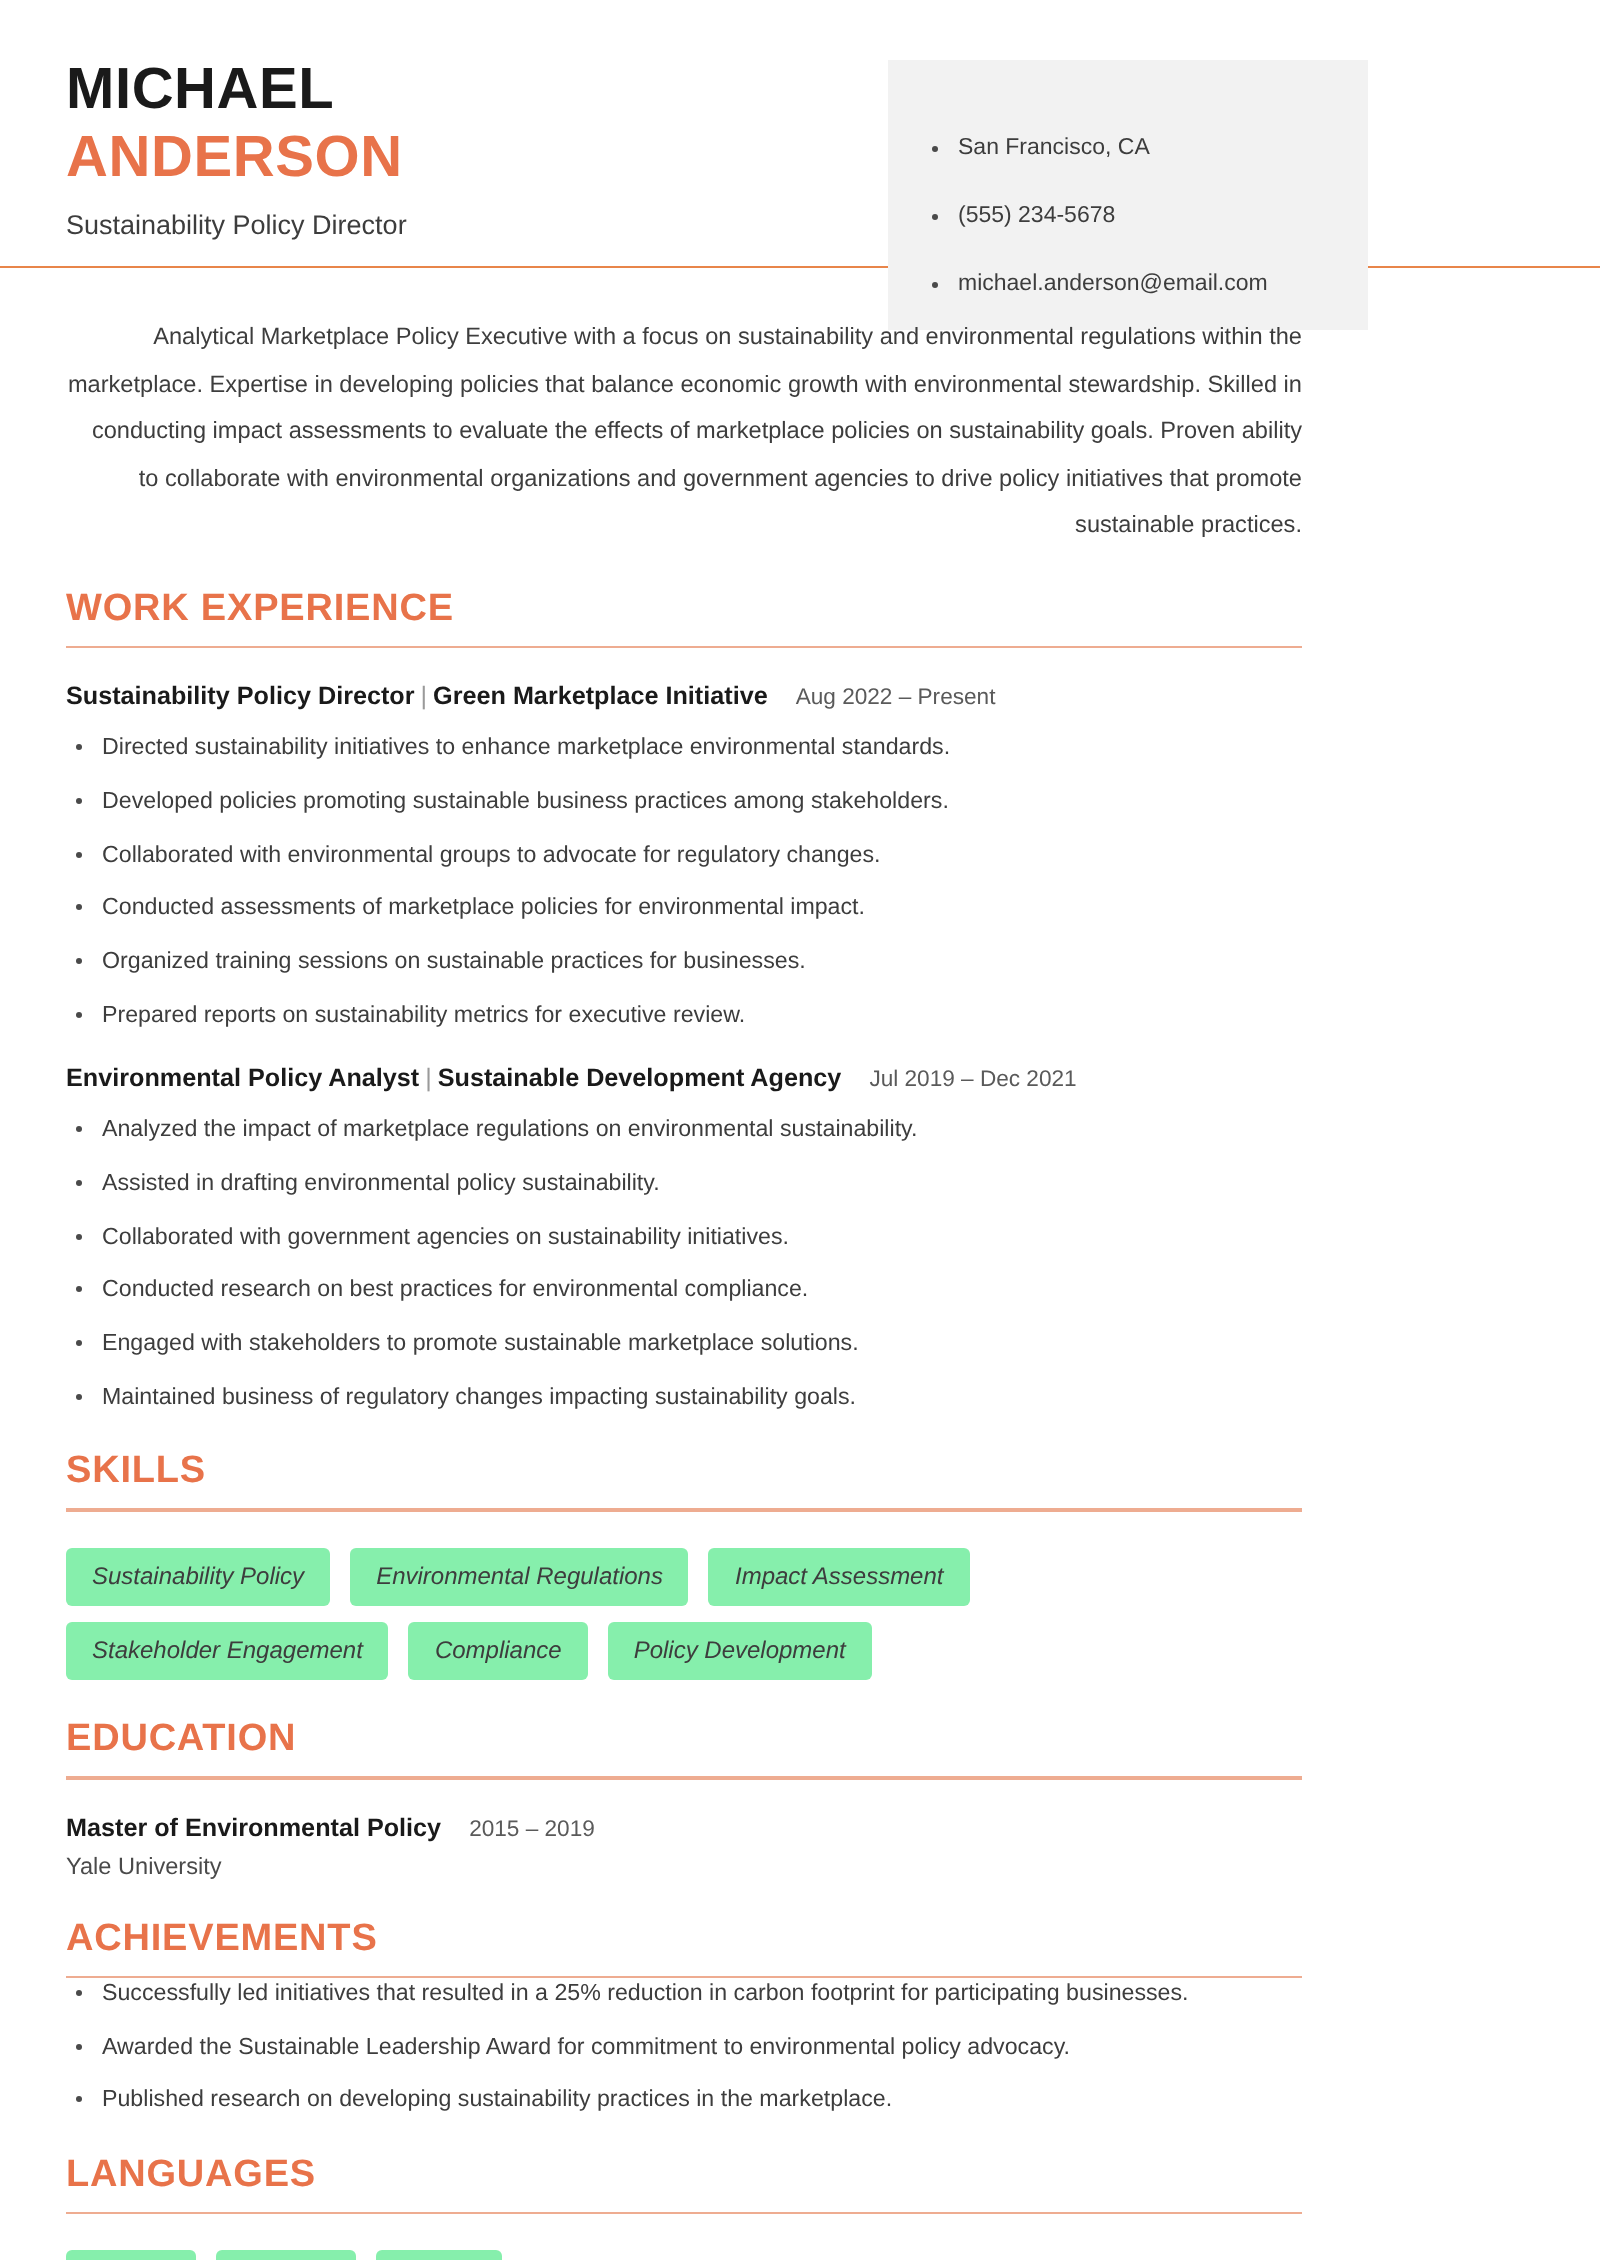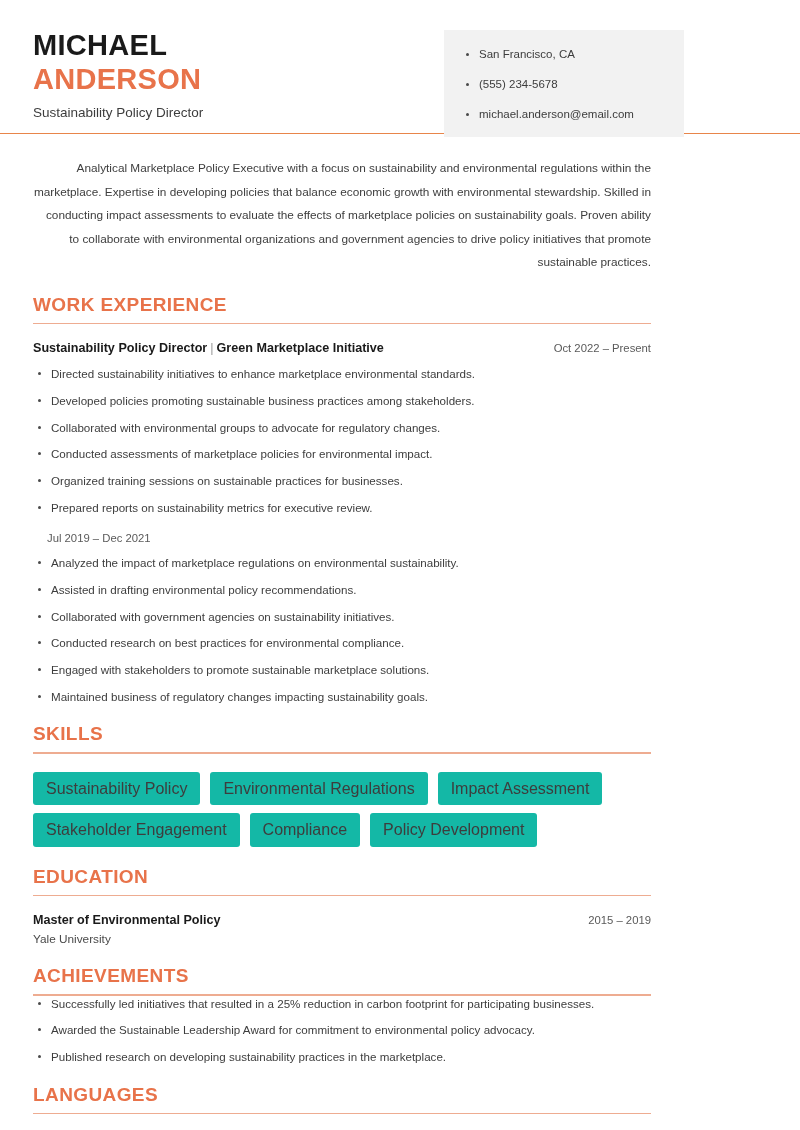--- a/index.html
+++ b/index.html
@@ -65,20 +65,21 @@
 
   .contact-list { list-style: none; }
 
   .contact-item {
     position: relative;
     font-size: 11.5px;
     color: #3d3d3d;
     padding-left: 13px;
     margin-bottom: 16px;
     line-height: 1.2;
+    margin-top: 20px;
   }
   .contact-item:last-child { margin-bottom: 0; }
 
   .contact-item::before {
     content: "";
     position: absolute;
     left: 0;
     top: 5px;
     width: 3px;
     height: 3px;
@@ -123,21 +124,20 @@
     width: 100%;
   }
 
   
   .entry { margin-top: 17px; }
   .entry:first-of-type { margin-top: 18px; }
 
   .entry-head {
     display: flex;
     align-items: baseline;
-    justify-content: space-between;
   }
 
   .entry-title {
     font-size: 12.6px;
     font-weight: bold;
     color: #1a1a1a;
   }
 
   .entry-sep {
     color: #9a9a9a;
@@ -186,27 +186,28 @@
 
   
   .chips {
     display: flex;
     flex-wrap: wrap;
     gap: 8px 10px;
     margin-top: 18px;
   }
 
   .chip {
-    background: #14b8a6;
+    background: #86efac;
     border-radius: 3px;
     padding: 8px 13px;
-    font-size: 16px;
+    font-size: 12px;
     color: #3d3d3d;
     line-height: 1.1;
     white-space: nowrap;
+    font-style: italic;
   }
 
   .achv-list { margin-top: 0; }
 </style>
 </head>
 <body>
 
 <div class="page">
 
   <div class="header">
@@ -235,39 +236,42 @@
 
     <div class="section">
       <div class="section-title">Work Experience</div>
       <div class="section-rule"></div>
 
       <div class="entry">
         <div class="entry-head">
           <div class="entry-title">
             <span>Sustainability Policy Director</span><span class="entry-sep">|</span><span>Green Marketplace Initiative</span>
           </div>
-          <div class="entry-date">Oct 2022 – Present</div>
+          <div class="entry-date">Aug 2022 – Present</div>
         </div>
         <ul class="bullets">
           <li class="bullet">Directed sustainability initiatives to enhance marketplace environmental standards.</li>
           <li class="bullet">Developed policies promoting sustainable business practices among stakeholders.</li>
           <li class="bullet">Collaborated with environmental groups to advocate for regulatory changes.</li>
           <li class="bullet">Conducted assessments of marketplace policies for environmental impact.</li>
           <li class="bullet">Organized training sessions on sustainable practices for businesses.</li>
           <li class="bullet">Prepared reports on sustainability metrics for executive review.</li>
         </ul>
       </div>
 
       <div class="entry">
         <div class="entry-head">
+          <div class="entry-title">
+            <span>Environmental Policy Analyst</span><span class="entry-sep">|</span><span>Sustainable Development Agency</span>
+          </div>
           <div class="entry-date">Jul 2019 – Dec 2021</div>
         </div>
         <ul class="bullets">
           <li class="bullet">Analyzed the impact of marketplace regulations on environmental sustainability.</li>
-          <li class="bullet">Assisted in drafting environmental policy recommendations.</li>
+          <li class="bullet">Assisted in drafting environmental policy sustainability.</li>
           <li class="bullet">Collaborated with government agencies on sustainability initiatives.</li>
           <li class="bullet">Conducted research on best practices for environmental compliance.</li>
           <li class="bullet">Engaged with stakeholders to promote sustainable marketplace solutions.</li>
           <li class="bullet">Maintained business of regulatory changes impacting sustainability goals.</li>
         </ul>
       </div>
     </div>
 
     <div class="section">
       <div class="section-title">Skills</div>

